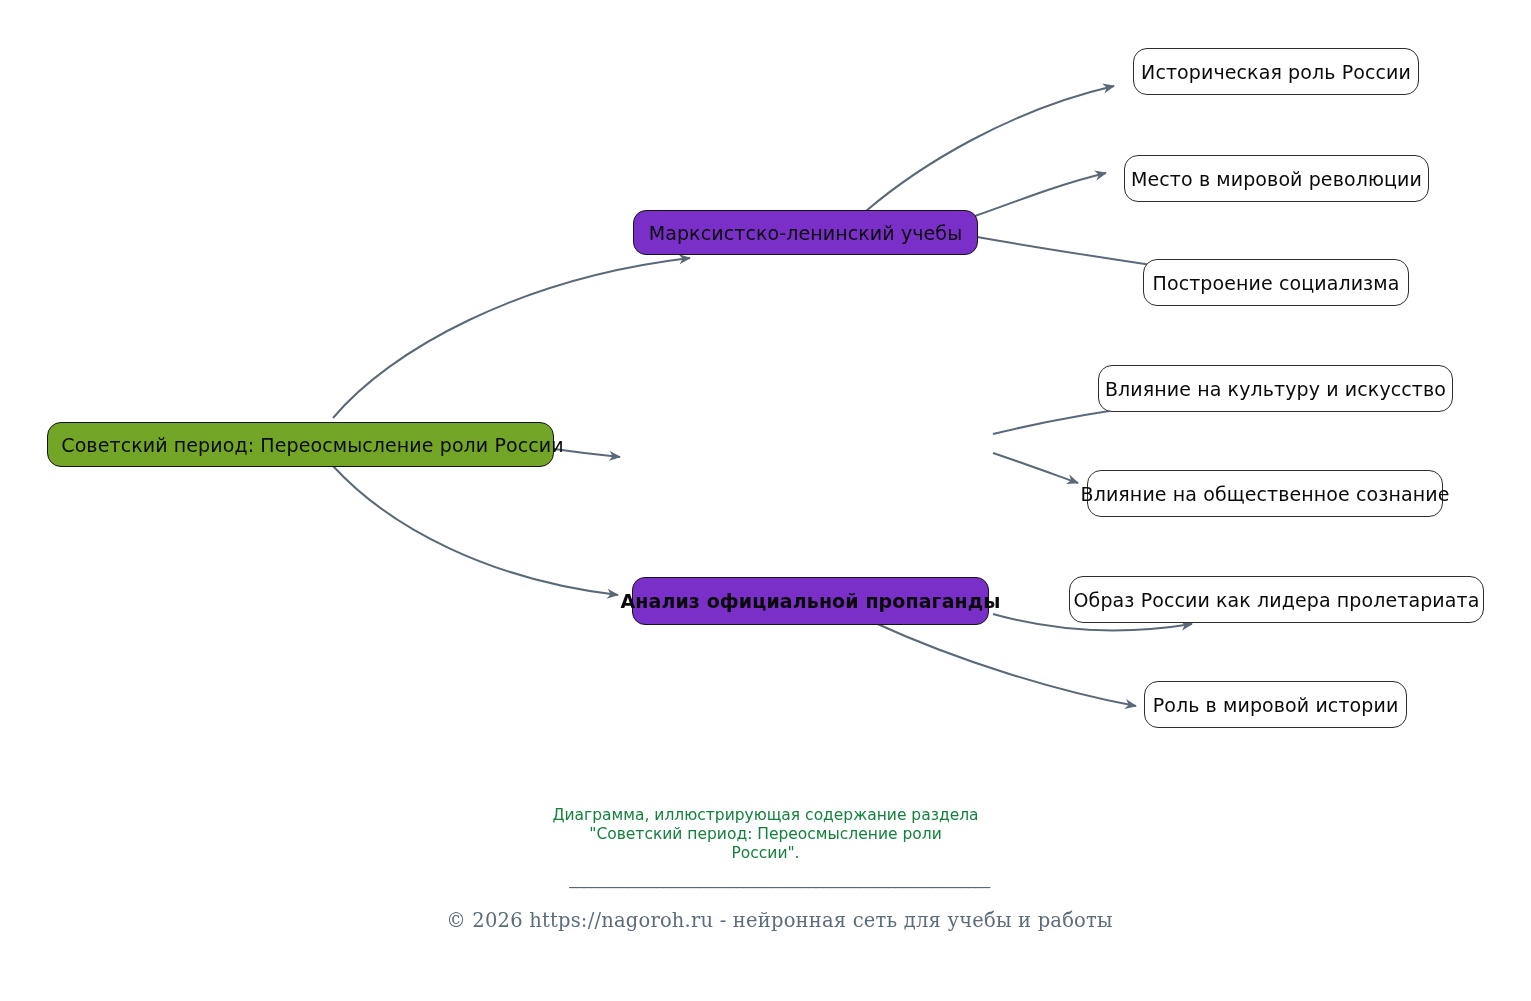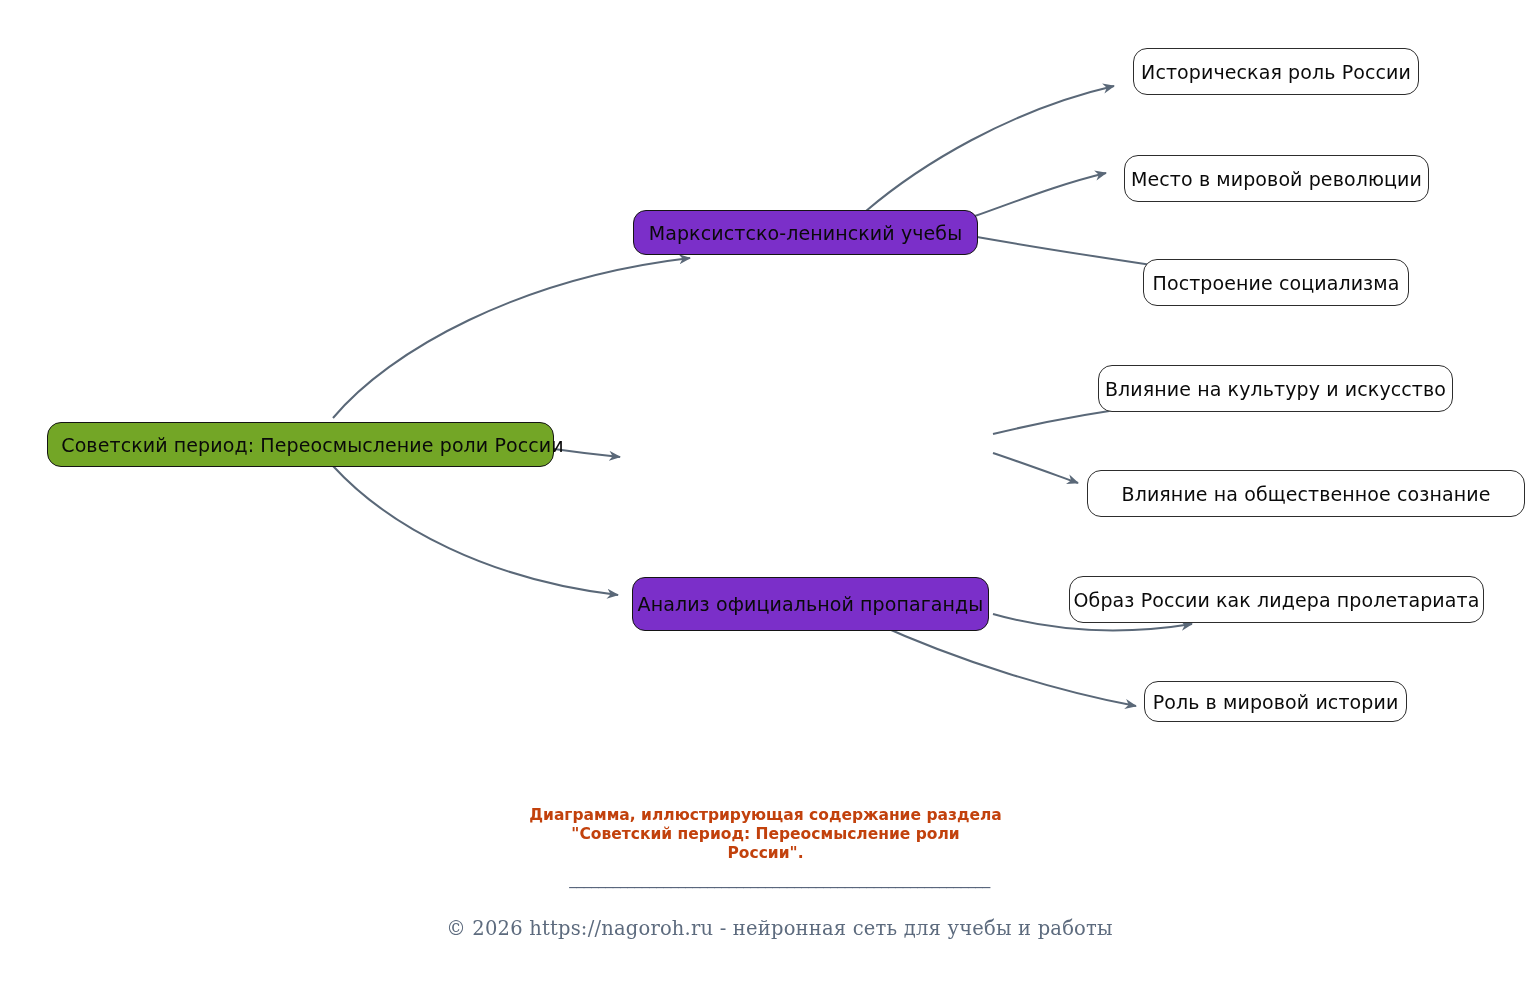--- a/index.html
+++ b/index.html
@@ -65,39 +65,39 @@
   
   #caption-block {
     position: absolute;
     left: 0;
     top: 806px;
     width: 1531px;
     text-align: center;
   }
   #caption-text {
     font-family: "DejaVu Sans", "Liberation Sans", sans-serif;
-    font-weight: bold;
+    font-weight: normal;
     font-size: 15.5px;
     line-height: 19px;
-    color: #c2410c;
+    color: #15803d;
     white-space: pre-line;
   }
   #caption-rule {
     margin-top: 9px;
     font-family: "DejaVu Sans", "Liberation Sans", sans-serif;
     font-size: 15.5px;
     line-height: 14px;
     color: #56637a;
     letter-spacing: -0.5px;
     overflow: hidden;
     height: 20px;
     padding-left: 28px;
   }
   #footer-text {
-    margin-top: 25px;
+    margin-top: 17px;
     font-family: "DejaVu Serif", "Liberation Serif", serif;
     font-size: 19.5px;
     color: #5d6b7e;
     letter-spacing: 0.2px;
     padding-left: 28px;
   }
 </style>
 </head>
 <body>
 
@@ -127,35 +127,35 @@
       <path d="M993,614 C1060,633 1130,634 1192,624"></path>
       <path d="M873,622 C960,662 1060,692 1136,706"></path>
     </g>
   </svg>
 
   <div class="node node-root" style="left:47px; top:422px; width:507px; height:45px;padding-left:24px;">Советский период: Переосмысление роли России</div>
 
   <div class="node node-branch" style="left:633px; top:210px; width:345px; height:45px;">Марксистско-ленинский учебы</div>
 
 
-  <div class="node node-branch" style="left:632px; top:577px; width:357px; height:54px;">Анализ официальной пропаганды</div>
+  <div class="node node-branch" style="left:632px; top:577px; width:357px; height:48px;font-weight:bold;">Анализ официальной пропаганды</div>
 
   <div class="node node-leaf" style="left:1133px; top:48px; width:286px; height:47px;">Историческая роль России</div>
 
   <div class="node node-leaf" style="left:1124px; top:155px; width:305px; height:47px;">Место в мировой революции</div>
 
   <div class="node node-leaf" style="left:1143px; top:259px; width:266px; height:47px;">Построение социализма</div>
 
   <div class="node node-leaf" style="left:1098px; top:365px; width:355px; height:47px;">Влияние на культуру и искусство</div>
 
-  <div class="node node-leaf" style="left:1087px; top:470px; width:438px; height:47px;">Влияние на общественное сознание</div>
+  <div class="node node-leaf" style="left:1087px; top:470px; width:356px; height:47px;">Влияние на общественное сознание</div>
 
   <div class="node node-leaf" style="left:1069px; top:576px; width:415px; height:47px;">Образ России как лидера пролетариата</div>
 
-  <div class="node node-leaf" style="left:1144px; top:681px; width:263px; height:41px;">Роль в мировой истории</div>
+  <div class="node node-leaf" style="left:1144px; top:681px; width:263px; height:47px;">Роль в мировой истории</div>
 
   <div id="caption-block">
     <div id="caption-text">Диаграмма, иллюстрирующая содержание раздела
 "Советский период: Переосмысление роли
 России".</div>
     <div id="caption-rule">__________________________________________________________</div>
     <div id="footer-text">© 2026 https://nagoroh.ru - нейронная сеть для учебы и работы</div>
   </div>
 
 </div>

